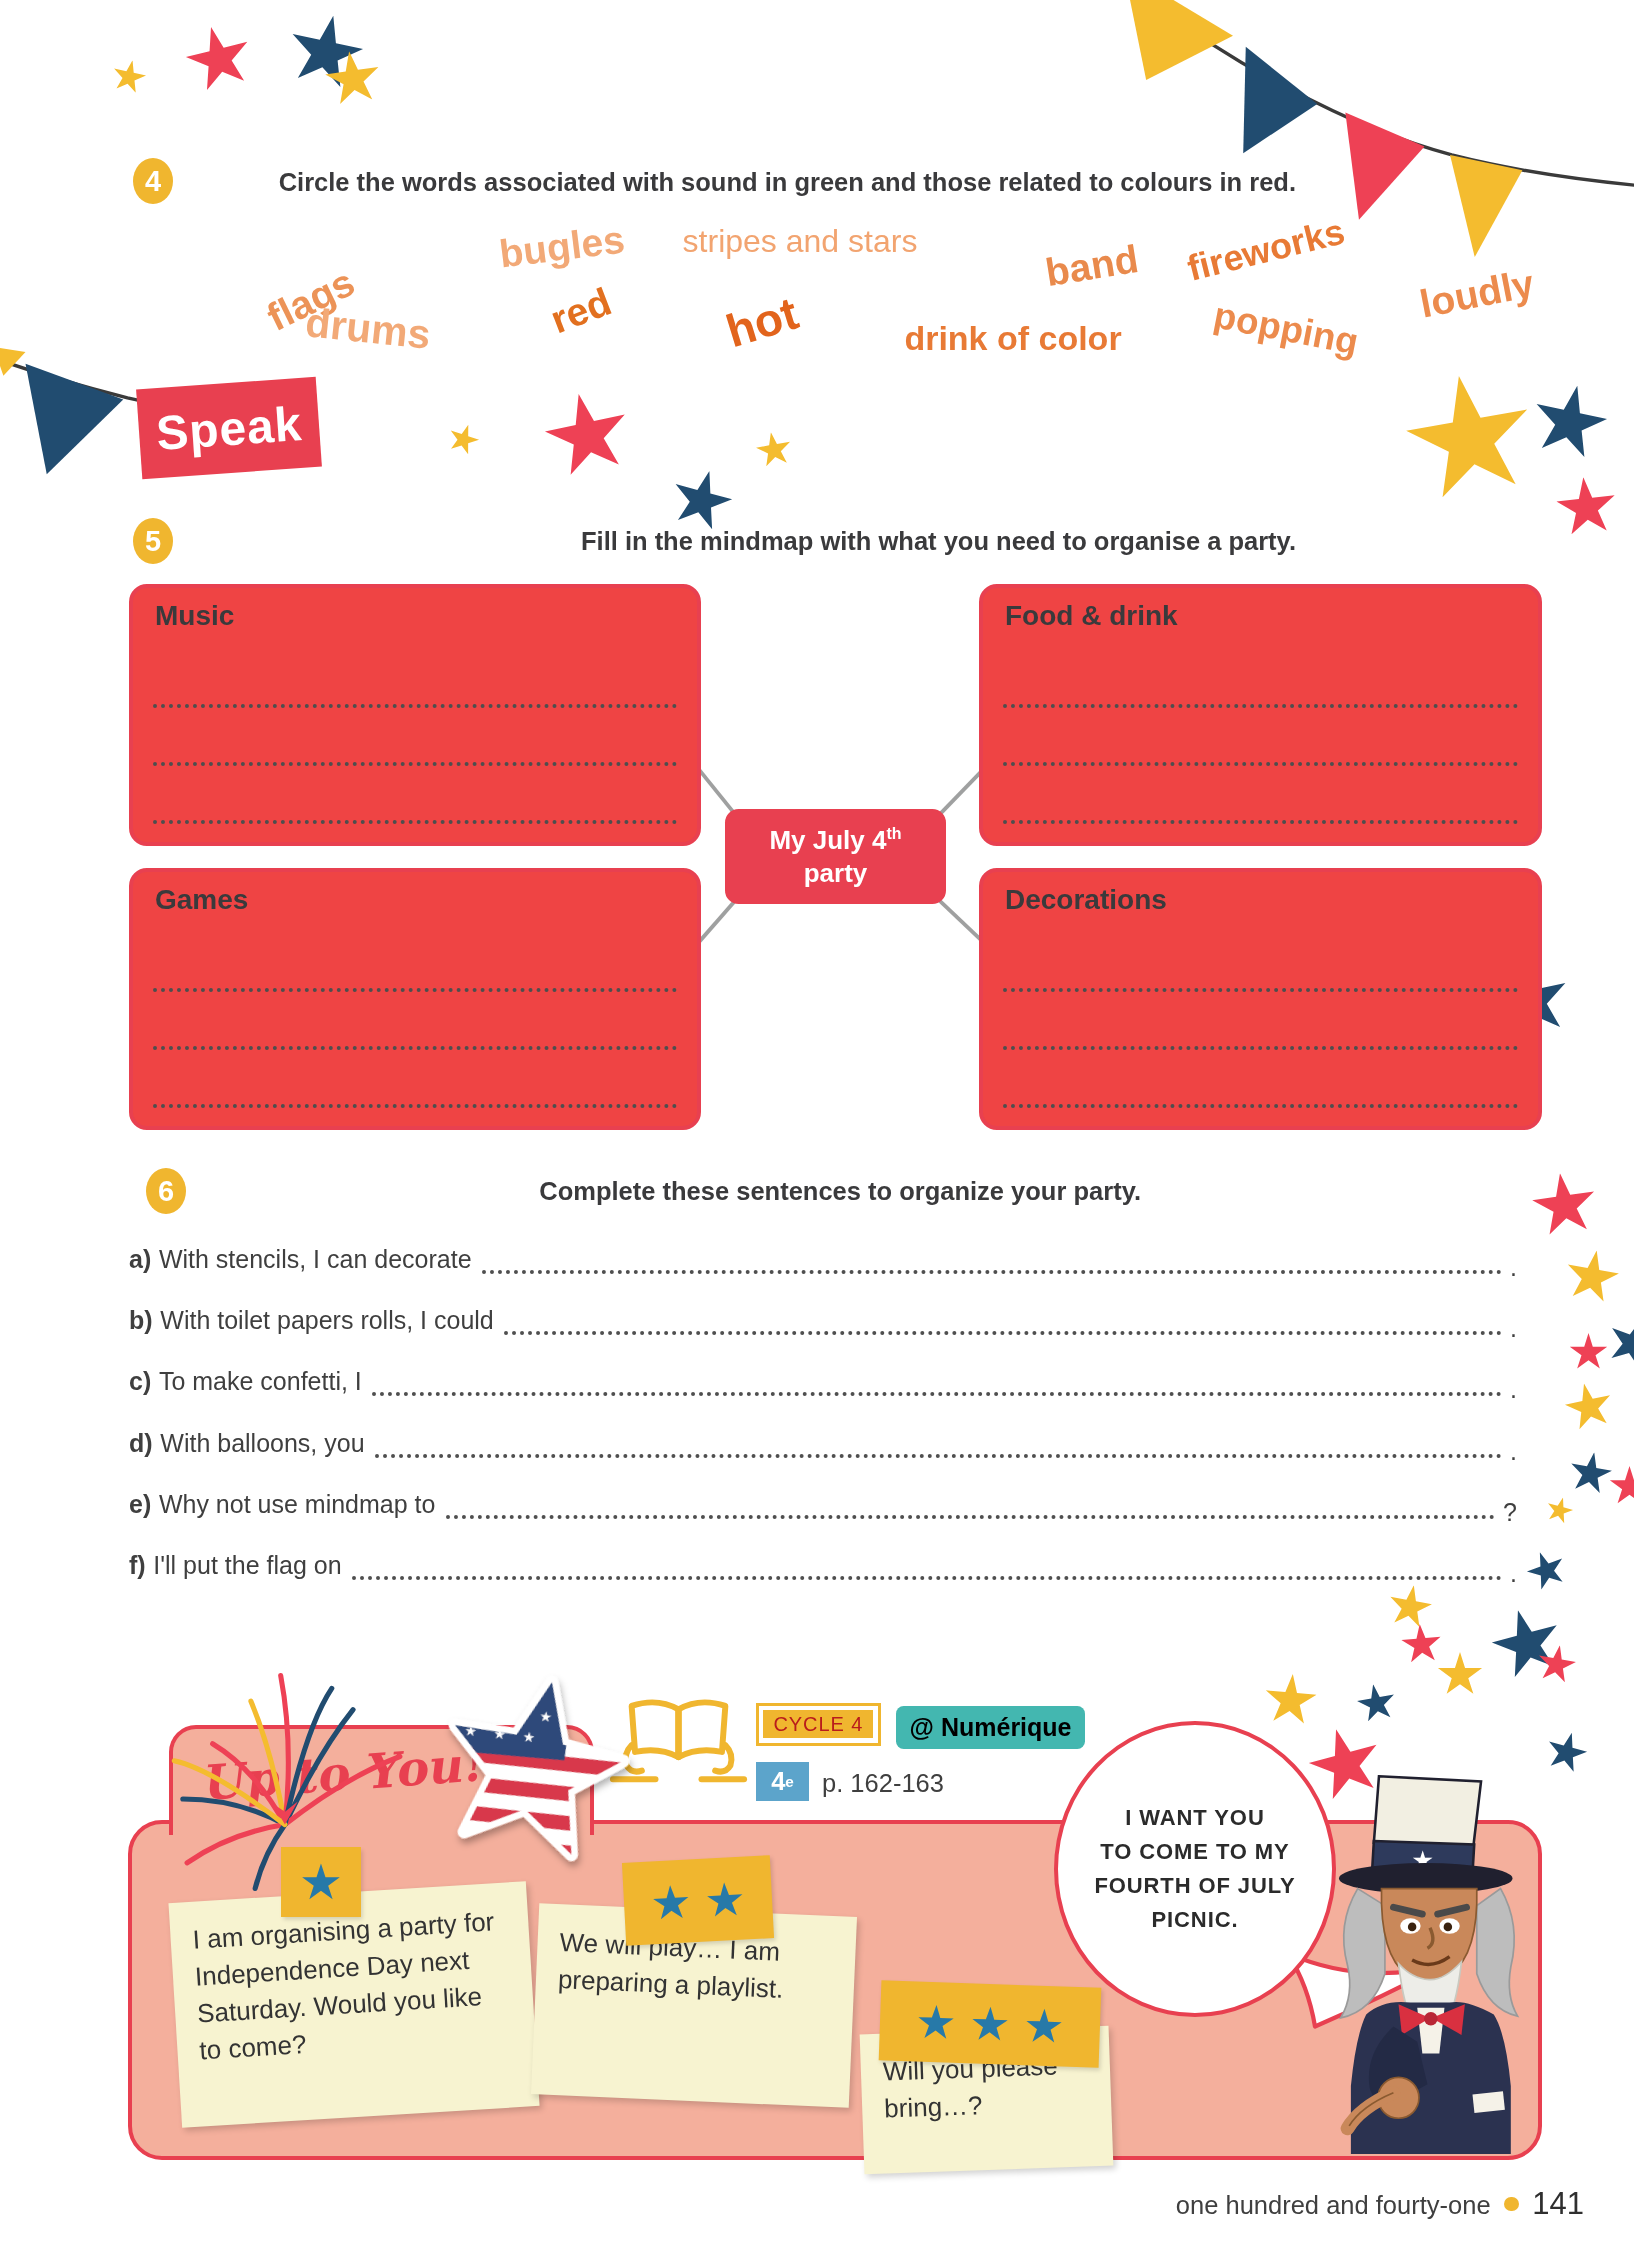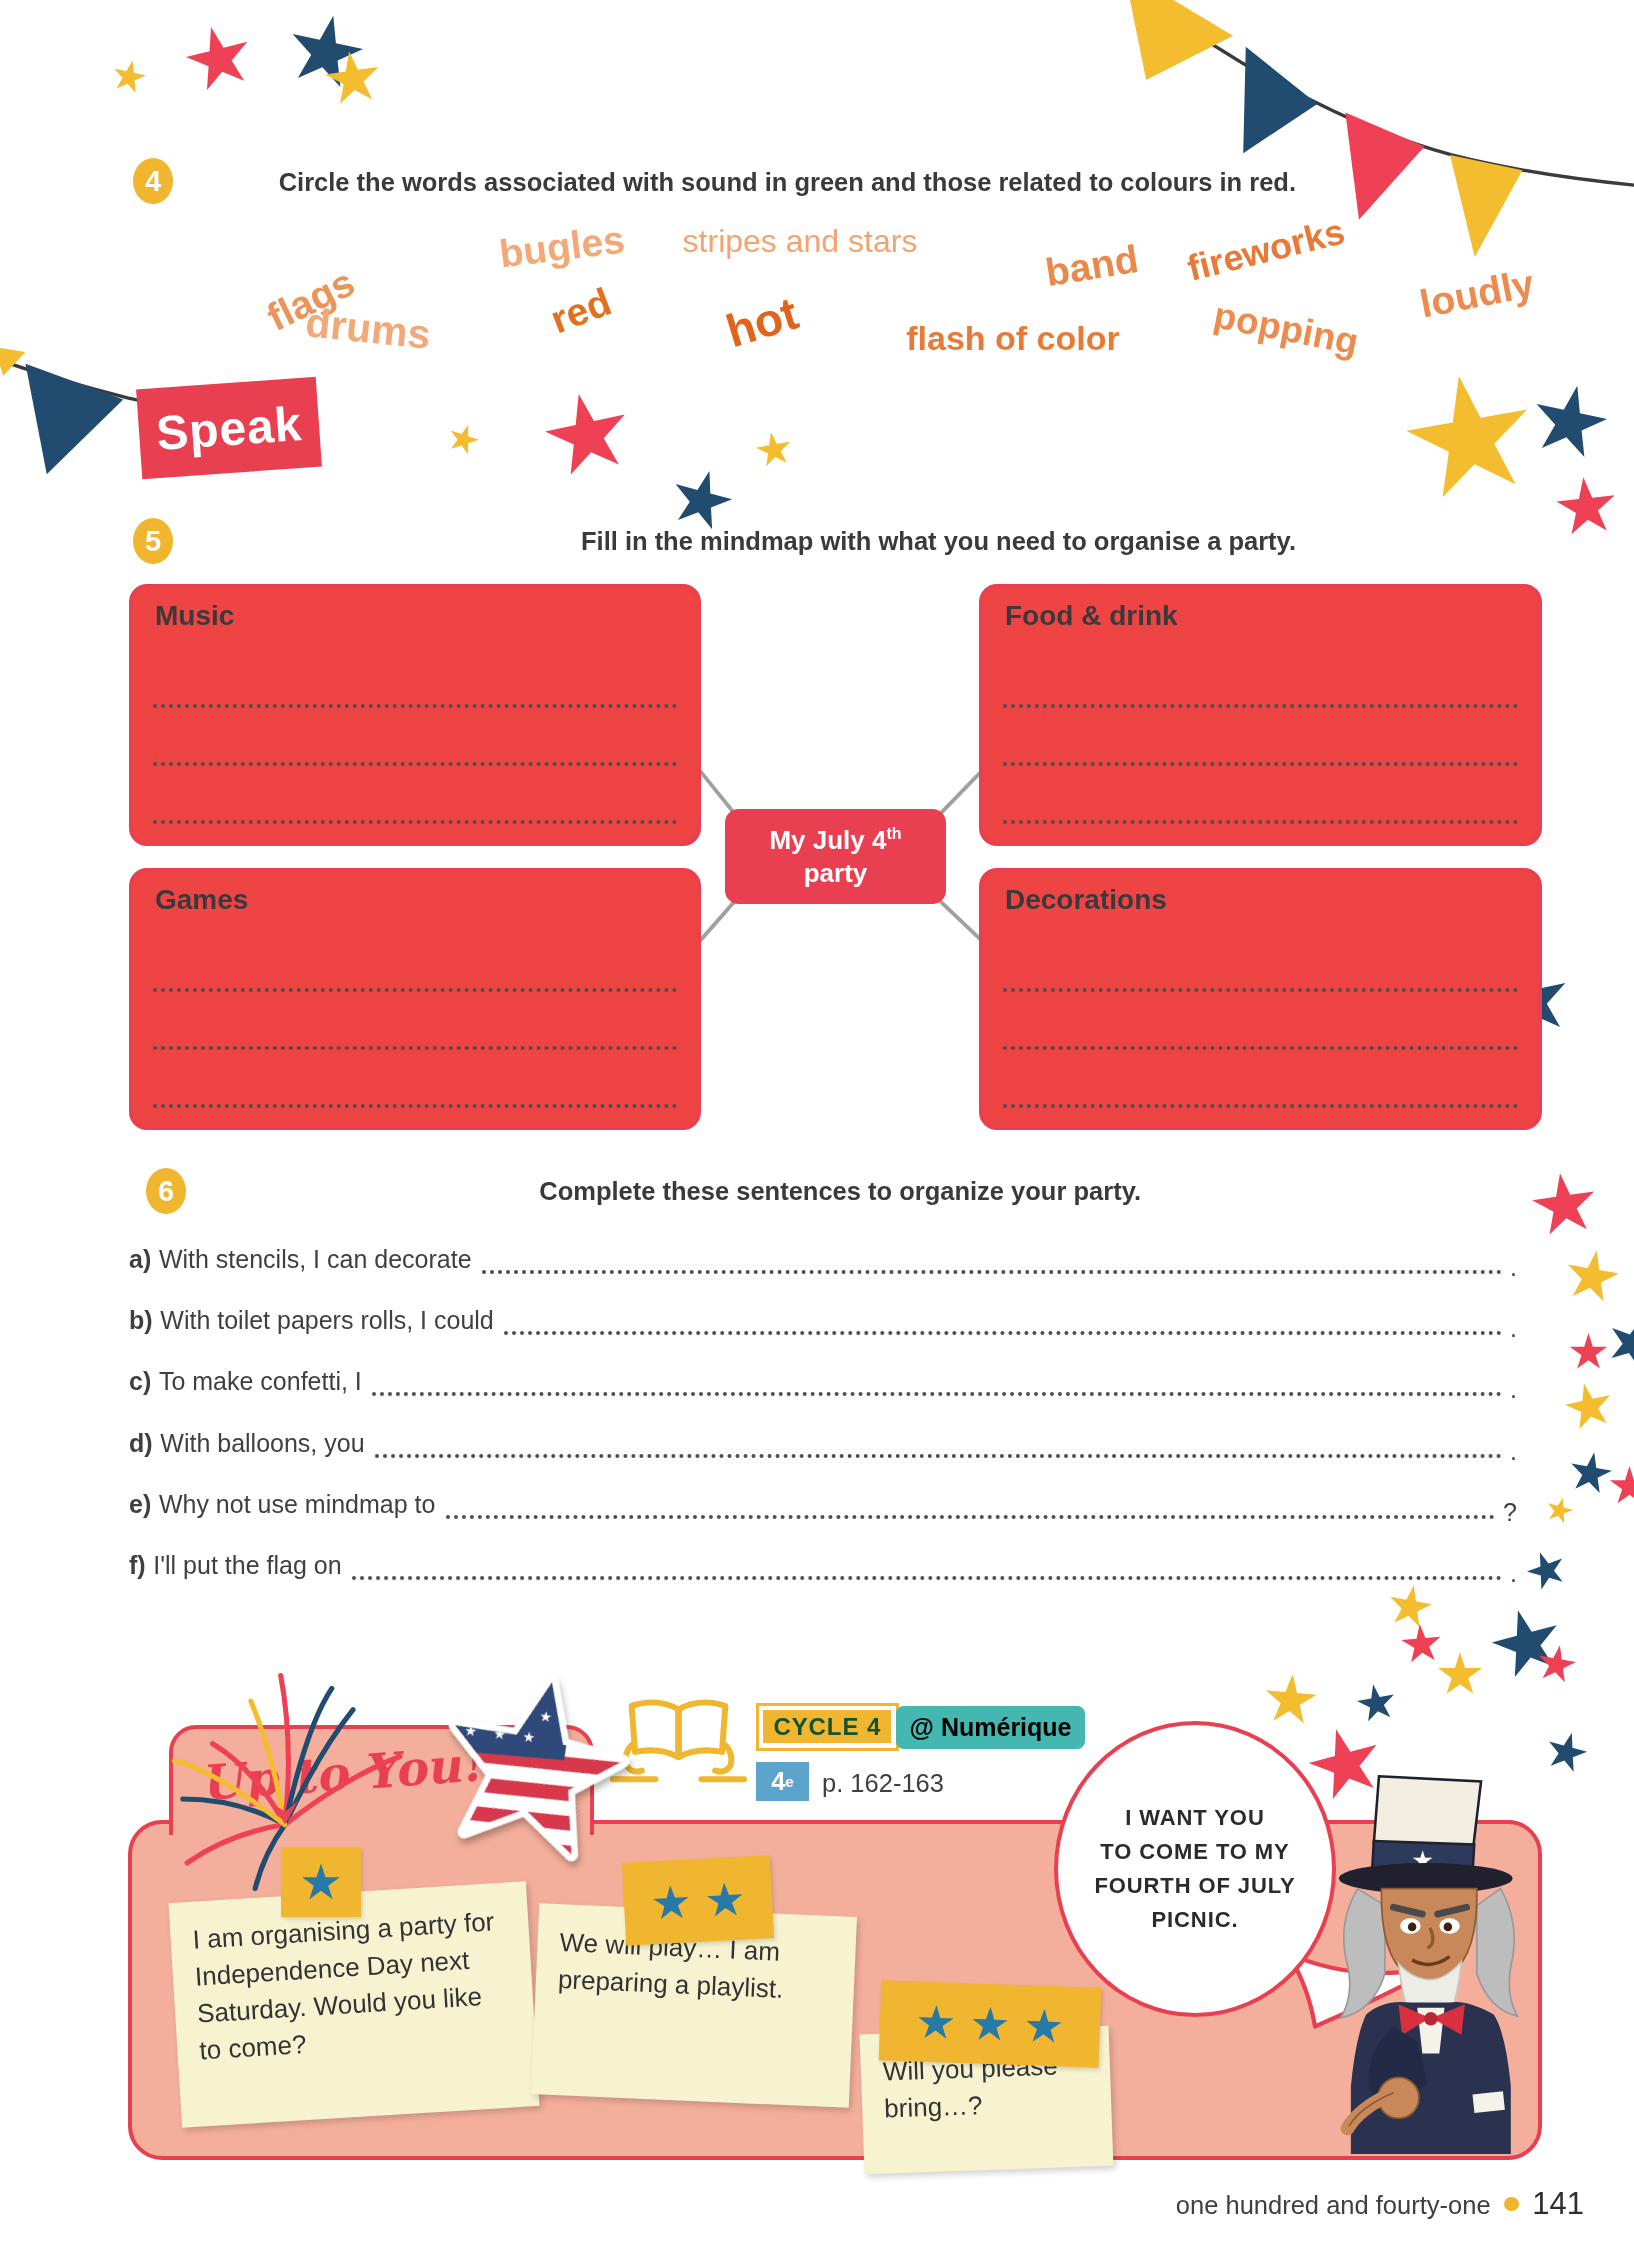--- a/index.html
+++ b/index.html
@@ -30,21 +30,21 @@
   .s-dots{flex:1;border-bottom:4.3px dotted #4f4f4f;margin:0 8.5px 7.7px 10.2px;align-self:flex-end;}
   .s-end{align-self:flex-end;}
   
   #uty-tab{position:absolute;left:169px;top:1725px;width:417px;height:106px;background:#F4AF9C;
            border:4.3px solid #E84050;border-bottom:none;border-radius:27px 27px 0 0;z-index:2;}
   #uty-panel{position:absolute;left:128px;top:1820px;width:1406px;height:332px;background:#F4AF9C;
              border:4.3px solid #E84050;border-radius:34px;z-index:1;}
   #uty-title{position:absolute;left:204px;top:1745px;z-index:3;color:#E84050;font-weight:bold;font-style:italic;
              font-family:"DejaVu Serif",serif;font-size:48px;transform:rotate(-4deg);}
   .badge-cycle-outer{position:absolute;left:756px;top:1703px;border:3.4px solid #F0B62F;padding:4.3px;z-index:3;}
-  .badge-cycle-inner{background:#F0B62F;color:#14532d;font-weight:bold;font-size:24px;padding:2.6px 10.2px;letter-spacing:0.9px;}
+  .badge-cycle-inner{background:#F0B62F;color:#b91c1c;font-weight:normal;font-size:20px;padding:2.6px 10.2px;letter-spacing:0.9px;}
   #badge-numerique{position:absolute;left:896px;top:1706px;background:#43B7B0;border-radius:7.7px;color:#000000;
                    font-weight:bold;font-size:25px;padding:6.8px 13.6px;z-index:3;}
   #badge-grade{position:absolute;left:756px;top:1762px;width:53px;height:39px;background:#5CA4CB;color:#fff;
                font-weight:bold;font-size:25.5px;display:flex;align-items:center;justify-content:center;z-index:3;}
   #pages-ref{position:absolute;left:822px;top:1769px;font-size:25.5px;color:#3f3f3f;z-index:3;}
   
   #bubble{position:absolute;left:1054px;top:1721px;width:274px;height:288px;background:#fff;border:4.3px solid #E84050;
           border-radius:50%;z-index:5;display:flex;flex-direction:column;align-items:center;justify-content:center;
           text-align:center;font-weight:bold;font-size:22px;line-height:34px;color:#2b2b2b;letter-spacing:0.9px;}
   
@@ -111,21 +111,21 @@
   <div class="ex-head" style="left:189px;top:168px;width:1107px">Circle the words associated with sound in green and those related to colours in red.</div>
 
   <span class="word" style="left:311px;top:300px;font-size:39px;color:#EC9357;transform:translate(-50%,-50%) rotate(-26deg)">flags</span>
   <span class="word" style="left:562px;top:247px;font-size:39px;color:#F2A977;transform:translate(-50%,-50%) rotate(-7deg)">bugles</span>
   <span class="word" style="left:800px;top:241px;font-size:32px;color:#F2A470;font-weight:normal;transform:translate(-50%,-50%)">stripes and stars</span>
   <span class="word" style="left:1092px;top:266px;font-size:39px;color:#E98A4C;transform:translate(-50%,-50%) rotate(-9deg)">band</span>
   <span class="word" style="left:1266px;top:250px;font-size:36px;color:#E87A35;transform:translate(-50%,-50%) rotate(-14deg)">fireworks</span>
   <span class="word" style="left:368px;top:329px;font-size:41px;color:#F2A977;transform:translate(-50%,-50%) rotate(6deg)">drums</span>
   <span class="word" style="left:581px;top:311px;font-size:39px;color:#E2701F;transform:translate(-50%,-50%) rotate(-21deg)">red</span>
   <span class="word" style="left:762px;top:322px;font-size:46px;color:#E2641C;transform:translate(-50%,-50%) rotate(-17deg)">hot</span>
-  <span class="word" style="left:1013px;top:338px;font-size:34px;color:#E87A35;transform:translate(-50%,-50%)">flash of color</span>
+  <span class="word" style="left:1013px;top:338px;font-size:34px;color:#E87A35;transform:translate(-50%,-50%)">drink of color</span>
   <span class="word" style="left:1286px;top:329px;font-size:37px;color:#EC8B4D;transform:translate(-50%,-50%) rotate(11deg)">popping</span>
   <span class="word" style="left:1477px;top:294px;font-size:39px;color:#EC8B4D;transform:translate(-50%,-50%) rotate(-11deg)">loudly</span>
 
   <svg style="left:0;top:345px" width="221" height="149" viewBox="0 0 260 175">
     <path d="M0,18 Q70,42 150,62 L200,73" stroke="#3a3a3a" stroke-width="4" fill="none"></path>
     <polygon points="-8,2 30,8 4,36" fill="#F4BC2F"></polygon>
     <polygon points="30,22 145,64 55,152" fill="#214C70"></polygon>
   </svg>
   <div id="speak-banner">Speak</div>
 

